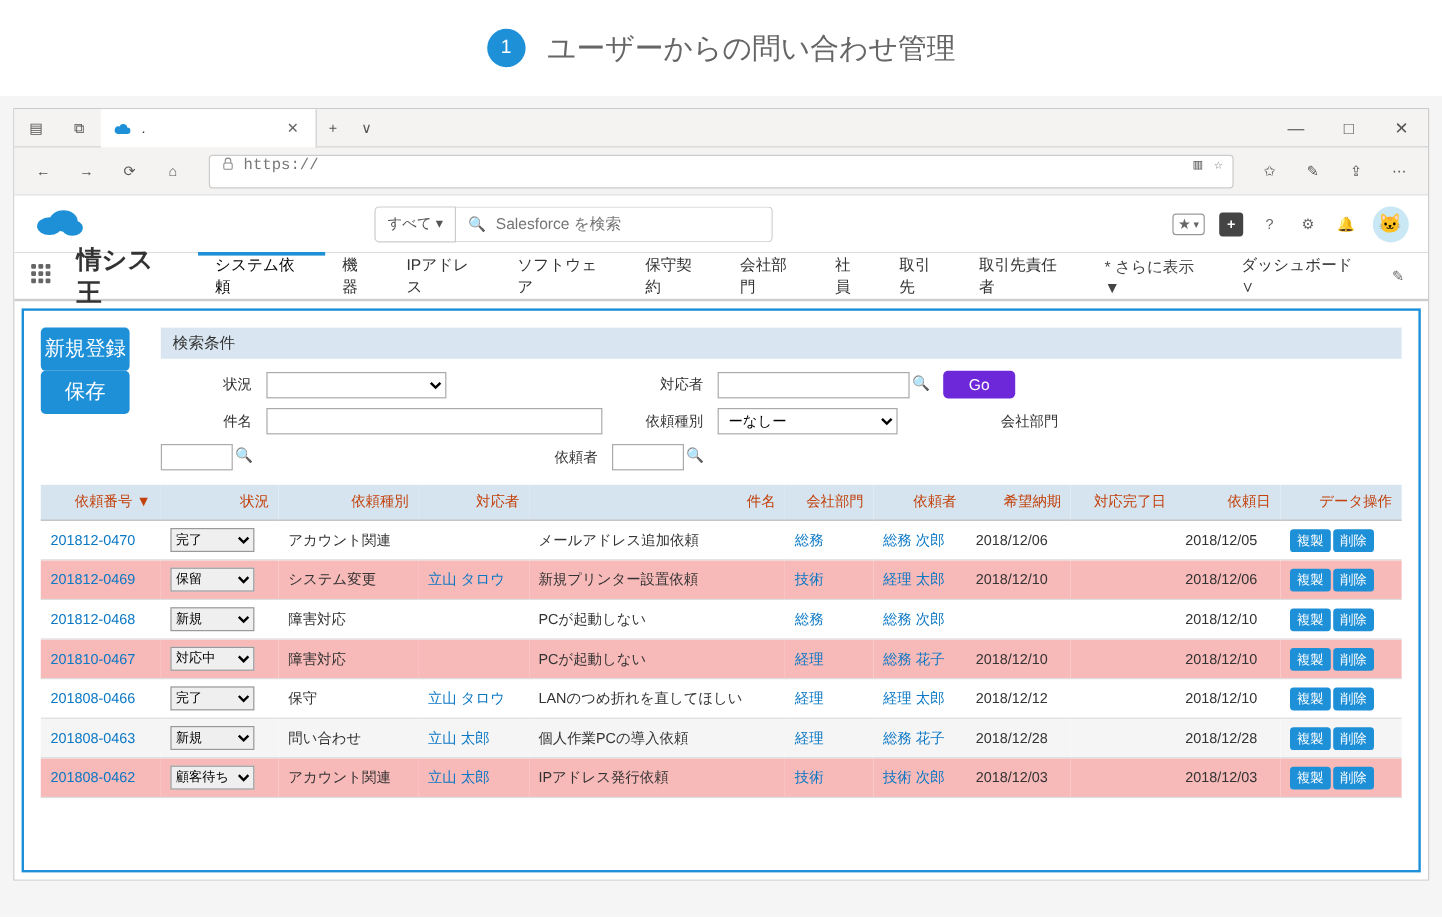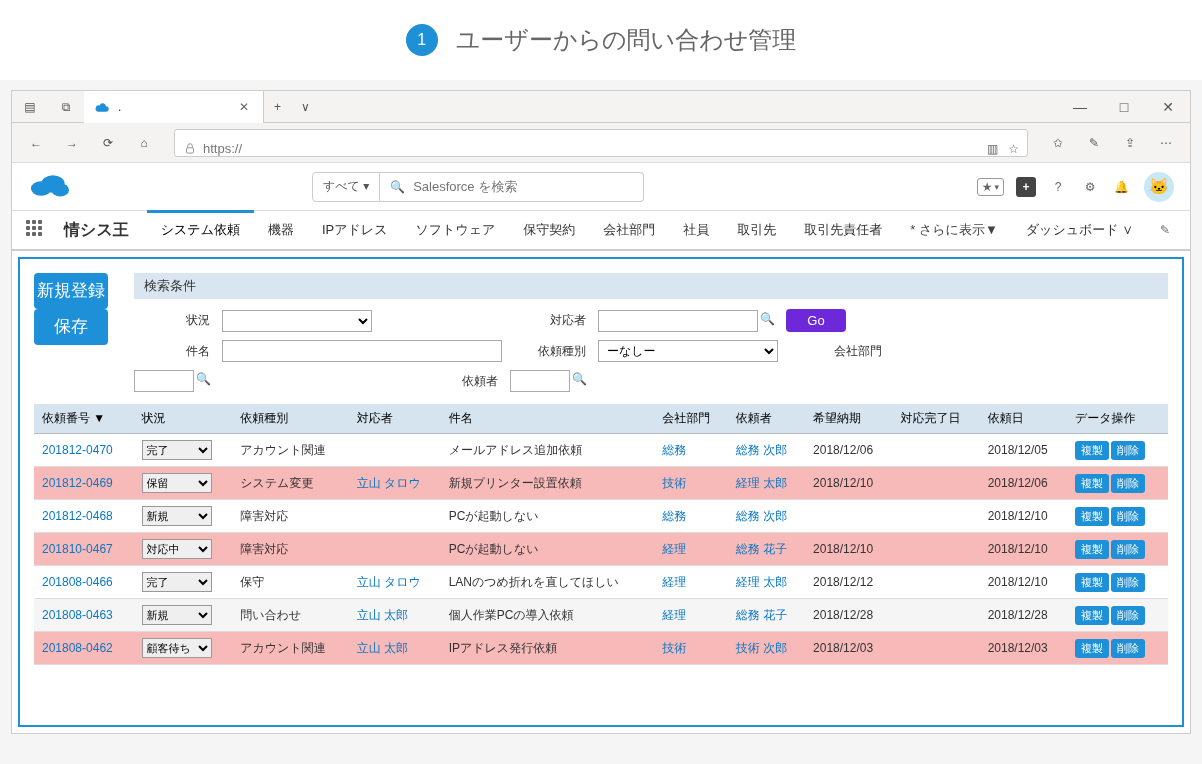--- a/index.html
+++ b/index.html
@@ -14,60 +14,60 @@
 .browser-tab { display: flex; align-items: center; height: 32px; background: #fff; border-right: 1px solid #ccc; padding: 0 10px; min-width: 180px; position: relative; }
 .browser-tab svg { width: 16px; height: 16px; fill: #1e90d8; }
 .browser-tab-title { margin-left: 8px; font-size: 12px; color: #333; flex:1; }
 .browser-tab-close { color: #666; cursor: pointer; padding: 0 4px; }
 .browser-plus { padding: 0 10px; color: #555; cursor: pointer; }
 .browser-spacer { flex: 1; }
 .win-btn { width: 44px; height: 32px; display: flex; align-items: center; justify-content: center; color: #555; cursor: pointer; font-size: 14px; }
 
 .addr-bar { background: #f4f3f2; height: 40px; display: flex; align-items: center; border-bottom: 1px solid #ddd; padding: 0 6px; }
 .nav-icon { width: 36px; height: 40px; display: flex; align-items: center; justify-content: center; color: #555; cursor: pointer; }
-.url-box { flex: 1; height: 28px; border: 1px solid #ccc; border-radius: 3px; background: #fff; display: flex; align-items: flex-end; margin: 0 12px; padding: 0 8px; color: #888; }
+.url-box { flex: 1; height: 28px; border: 1px solid #ccc; border-radius: 3px; background: #fff; display: flex; align-items: flex-start; margin: 0 12px; padding: 0 8px; color: #888; font-family: Liberation Mono, monospace; }
 .url-box svg { width: 14px; height: 14px; fill: none; stroke: #888; stroke-width: 1.5; margin-right: 6px;}
 .url-text { font-size: 13px; color: #777; }
 .url-right { margin-left: auto; display: flex; gap: 10px; color: #666; }
 
 .sf-header { height: 48px; display: flex; align-items: center; padding: 0 16px; border-bottom: 1px solid #ddd; background:#fff;}
 .sf-logo { width: 44px; height: 30px; margin-right: 20px; }
 .sf-search-scope { border: 1px solid #ccc; border-radius: 4px 0 0 4px; height: 30px; display: flex; align-items: center; padding: 0 10px; font-size: 12px; color: #555; background:#fff; cursor:pointer;}
 .sf-search-box { flex: 1; max-width: 560px; height: 30px; border: 1px solid #ccc; border-left: none; border-radius: 0 4px 4px 0; display: flex; align-items: center; padding: 0 10px; color: #888; background:#fff;}
 .sf-search-box input { border: none; outline: none; flex: 1; font-size: 13px; }
 .sf-hdr-spacer { flex: 1; }
 .sf-hdr-icons { display: flex; gap: 12px; align-items: center; color: #666; }
 .sf-hdr-icons .ic { width: 20px; height: 20px; display: flex; align-items: center; justify-content: center; cursor: pointer; }
 .sf-avatar { width: 30px; height: 30px; border-radius: 15px; background: #c9e7f5; display: flex; align-items: center; justify-content: center; font-size:16px;}
 
 .sf-nav { height: 40px; display: flex; align-items: center; padding: 0 14px; border-bottom: 2px solid #ccc; background:#fff;}
 .waffle { width: 20px; height: 20px; display: grid; grid-template-columns: repeat(3,4px); grid-template-rows: repeat(3,4px); gap: 2px; margin-right: 18px; cursor:pointer;}
 .waffle div { background: #666; border-radius: 1px; }
-.app-name { font-size: 16px; font-weight: bold; margin-right: 18px; }
+.app-name { font-size: 21px; font-weight: bold; margin-right: 18px; }
 .sf-tab { height: 40px; display: flex; align-items: center; padding: 0 14px; font-size: 13px; color: #333; cursor: pointer; border-top: 3px solid transparent; border-bottom: 3px solid transparent;}
 .sf-tab.active { border-top: 3px solid #1e90d8; color: #000; font-weight: 500; }
 .sf-tab.more { color: #444; }
 .sf-tab-edit { margin-left:auto; color:#666; cursor:pointer; padding:0 6px;}
 
 .content { padding: 14px; border: 2px solid #1e90d8; margin: 6px; background: #fff; min-height: 470px;}
 .left-buttons { float: left; width: 90px; }
 .side-btn { display: block; width: 74px; height: 36px; line-height: 36px; background: #1e90d8; color: #fff; text-align: center; border-radius: 4px; cursor: pointer; font-size:17px;}
 .filter-area { margin-left: 100px; margin-bottom: 12px;}
 .filter-title { background: #d9e6f2; padding: 4px 10px; font-size: 13px; margin-bottom: 10px; }
 .filter-grid { display: grid; grid-template-columns: 80px 280px 80px 180px 100px; column-gap: 8px; row-gap: 8px; align-items: center; }
 .filter-label { text-align: right; font-size: 12px; color: #333; padding-right: 4px; }
 .filter-input, .filter-select { border: 1px solid #aaa; height: 22px; width: 100%; font-size: 12px; padding: 0 4px; background:#fff;}
 .input-with-icon { display: flex; align-items: center; }
 .input-with-icon input { flex: 1; }
 .lookup-icon { width: 18px; height: 18px; margin-left: 2px; cursor: pointer; }
 .filter-btn { display: inline-block; background: #6d28d9; color: #fff; padding: 4px 16px; border-radius: 4px; cursor: pointer; font-size:13px; text-align:center; width:60px;}
 .clear { clear: both; }
 
 table.data { width: 100%; border-collapse: collapse; font-size: 12px; }
-table.data th { background: #d6e4ef; text-align: left; padding: 6px 8px; border-bottom: 1px solid #bbb; color: #000000; font-weight: normal; }
+table.data th { background: #d6e4ef; text-align: right; padding: 6px 8px; border-bottom: 1px solid #bbb; color: #c2410c; font-weight: normal; }
 table.data td { padding: 6px 8px; border-bottom: 1px solid #ddd; }
 table.data tr.odd { background: #fff; }
 table.data tr.even { background: #f5f5f5; }
 table.data tr.hl { background: #f8b9b9 !important; }
 .link { color: #0a77c4; cursor: pointer; }
 .status-select { border: 1px solid #999; font-size: 11px; height: 20px; width: 70px; }
 .row-btn { display: inline-block; background: #1e90d8; color: #fff; padding: 2px 6px; border-radius: 3px; cursor: pointer; font-size: 11px; margin-right: 2px; }
 .footer-count { padding: 6px 8px; font-size: 12px; color: #333; border-bottom: 1px solid #ddd;}
 .star-box{border:1px solid #999;border-radius:3px;padding:1px 4px;display:flex;align-items:center;gap:2px;}
 .plus-box{background:#444;color:#fff;border-radius:3px;width:20px;height:20px;display:flex;align-items:center;justify-content:center;font-weight:bold;}
@@ -187,21 +187,21 @@
         <div class="filter-label">対応者</div>
         <div class="input-with-icon">
             <input class="filter-input" type="text" style="">
             <span class="lookup-icon">🔍</span>
           </div>
         <div><span class="filter-btn">Go</span></div>
 
         <div class="filter-label">件名</div>
         <div><input class="filter-input" type="text" style=""></div>
         <div class="filter-label">依頼種別</div>
-        <div><select class="filter-select" style="width:180px"><option>ーなしー</option></select></div>
+        <div><select class="filter-select" style="width:150px"><option>ーなしー</option></select></div>
 
         <div class="filter-label">会社部門</div>
         <div class="input-with-icon">
             <input class="filter-input" type="text" style="">
             <span class="lookup-icon">🔍</span>
           </div>
         <div class="filter-label">依頼者</div>
         <div class="input-with-icon">
             <input class="filter-input" type="text" style="">
             <span class="lookup-icon">🔍</span>

